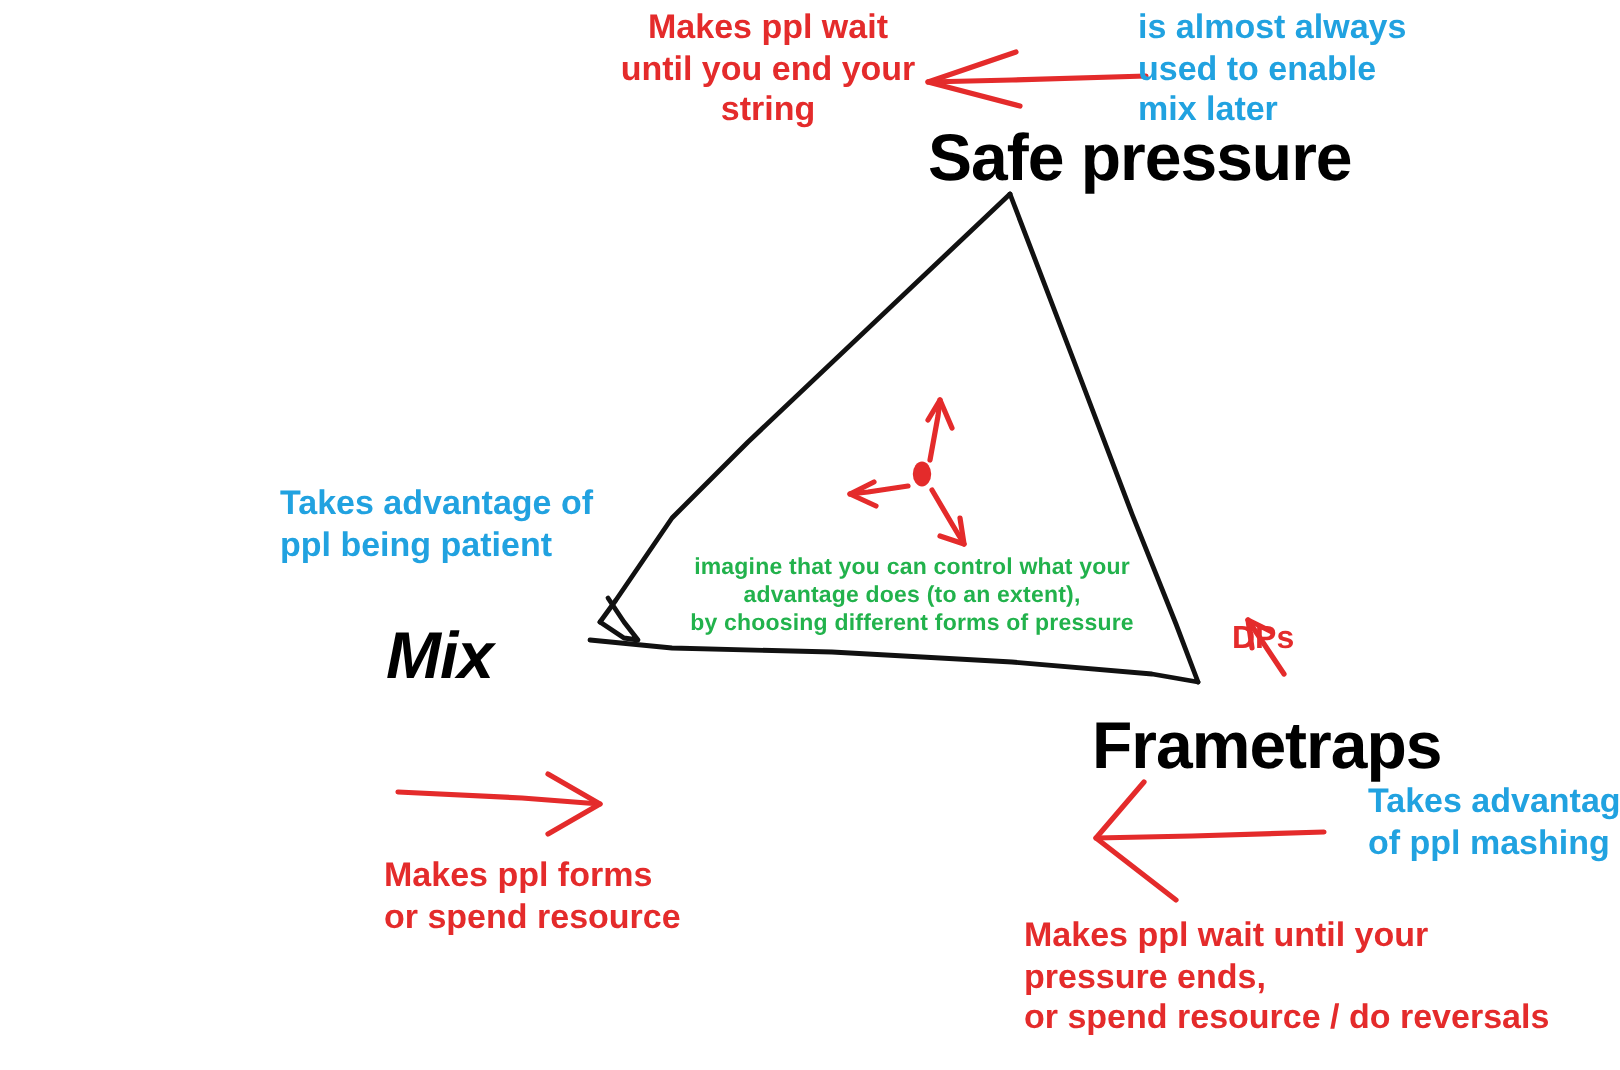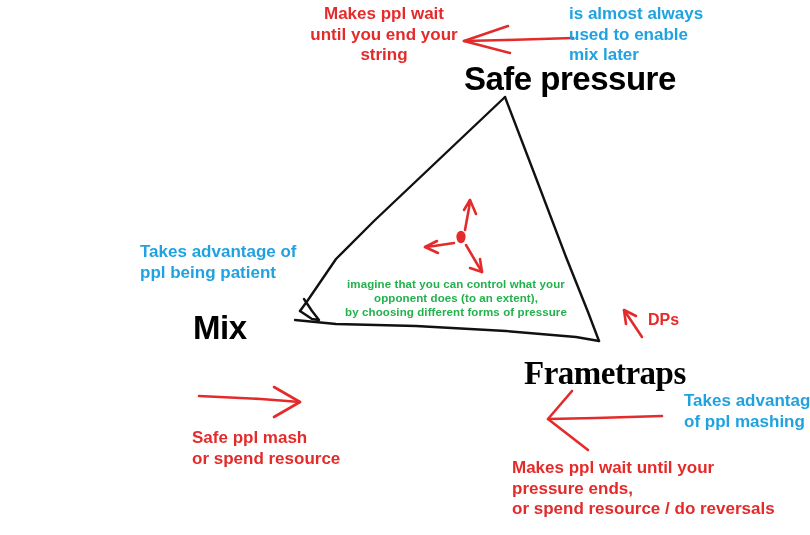--- a/index.html
+++ b/index.html
@@ -107,33 +107,33 @@
   <div class="txt vertex black ta-left" style="left:428px; top:59px;">Safe pressure</div>
 
   <div class="txt note blue ta-left" style="left:533px; top:4px; width:200px;">is almost always
 used to enable
 mix later</div>
 
   <div class="txt note blue ta-left" style="left:104px; top:242px; width:200px;">Takes advantage of
 ppl being patient</div>
 
   <div class="txt center-note green ta-center" style="left:300px; top:277px; width:240px;">imagine that you can control what your
-opponent does (to an extent),
+advantage does (to an extent),
 by choosing different forms of pressure</div>
 
-  <div class="txt vertex black ta-left" style="left:157px; top:308px;">Mix</div>
+  <div class="txt vertex black ta-left" style="left:157px; top:308px;font-style:italic;">Mix</div>
 
 
-  <div class="txt dps-label red ta-left" style="left:612px; top:310px;">DPs</div>
+  <div class="txt dps-label red ta-left" style="left:580px; top:310px;">DPs</div>
 
-  <div class="txt vertex black ta-left" style="left:488px; top:353px;font-family:Liberation Serif, serif;">Frametraps</div>
+  <div class="txt vertex black ta-left" style="left:510px; top:353px;">Frametraps</div>
 
   <div class="txt note blue ta-left" style="left:648px; top:391px; width:170px;">Takes advantage
 of ppl mashing</div>
 
-  <div class="txt note red ta-left" style="left:156px; top:428px; width:230px;">Safe ppl mash
+  <div class="txt note red ta-left" style="left:156px; top:428px; width:230px;">Makes ppl forms
 or spend resource</div>
 
   <div class="txt note red ta-left" style="left:476px; top:458px; width:300px;">Makes ppl wait until your
 pressure ends,
 or spend resource / do reversals</div>
 
 </div>
 
 </body></html>

